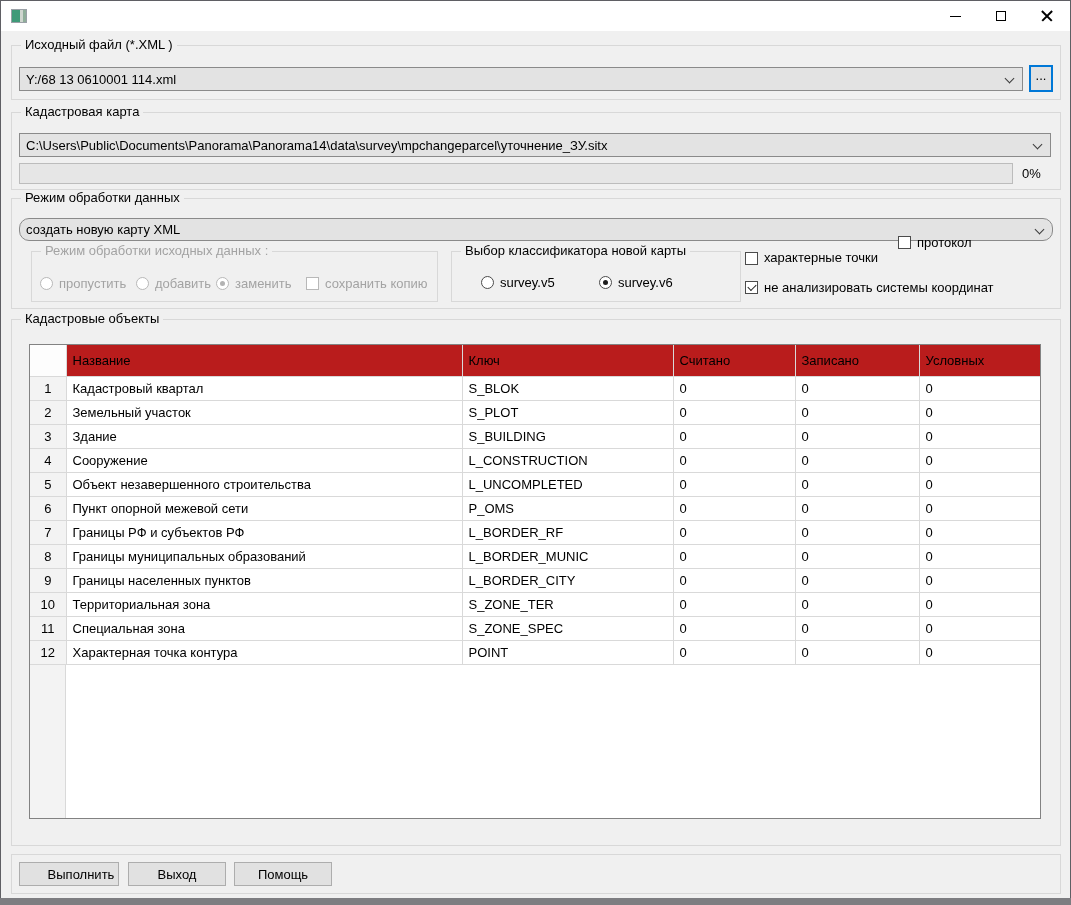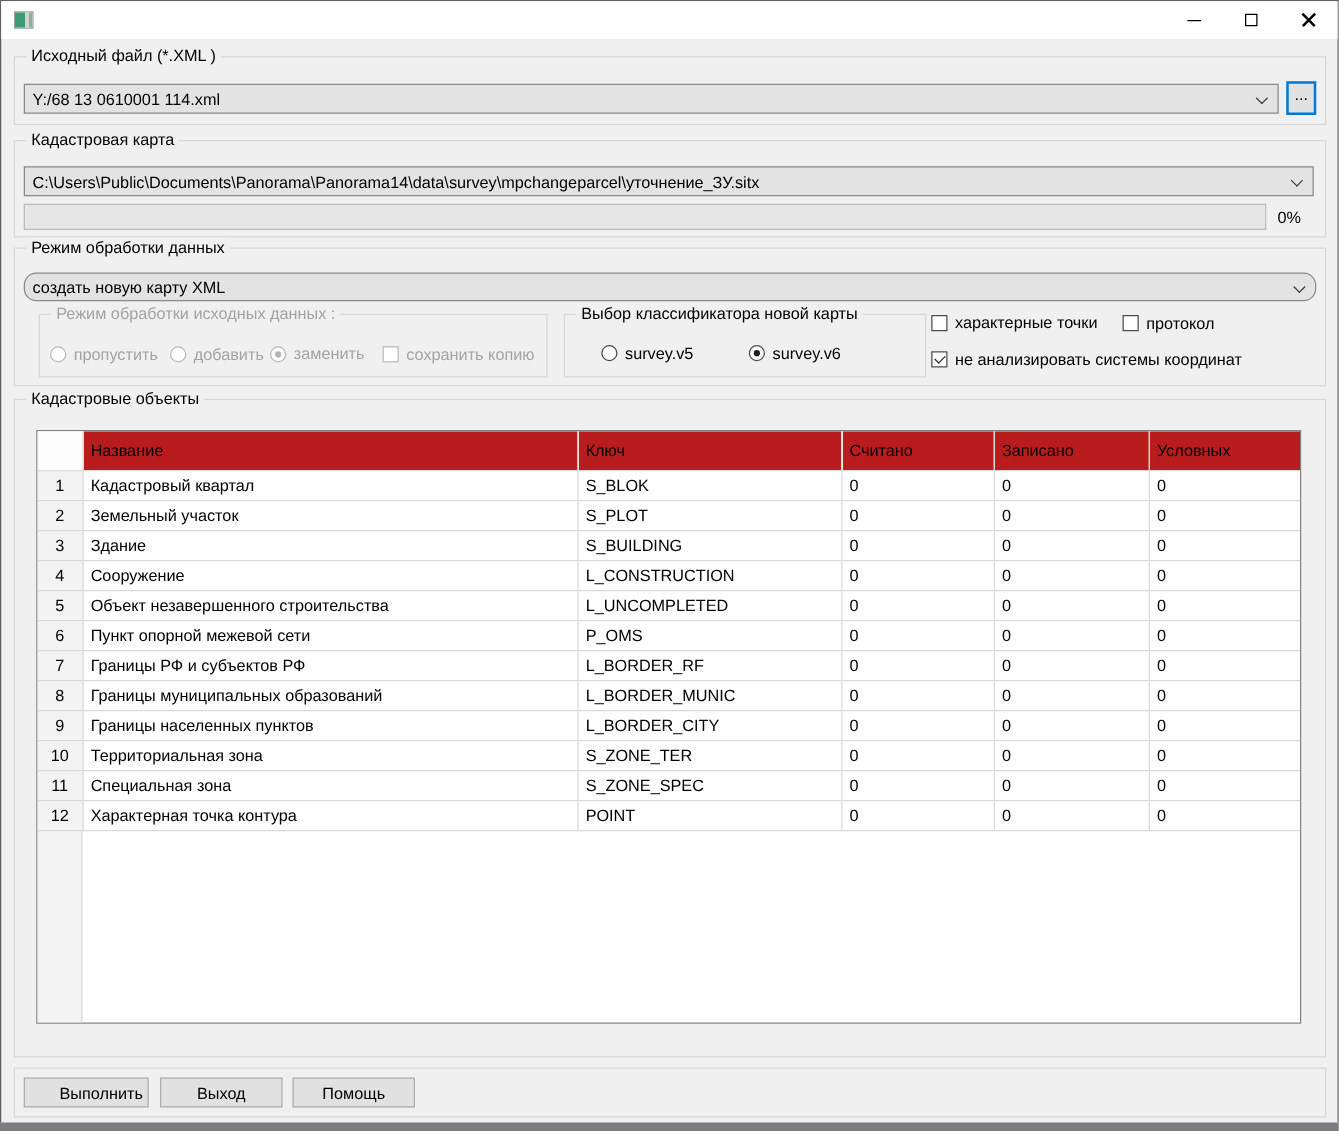--- a/index.html
+++ b/index.html
@@ -121,21 +121,21 @@
       <span class="legend dis">Режим обработки исходных данных :</span>
     </div>
     <div class="ctl dis" style="left:39px; top:275px;">
       <span class="radio"></span>
       <span>пропустить</span>
     </div>
     <div class="ctl dis" style="left:135px; top:275px;">
       <span class="radio"></span>
       <span>добавить</span>
     </div>
-    <div class="ctl dis" style="left:215px; top:275px;align-items:flex-end;">
+    <div class="ctl dis" style="left:215px; top:275px;">
       <span class="radio on"></span>
       <span>заменить</span>
     </div>
     <div class="ctl dis" style="left:305px; top:275px;">
       <span class="checkbox"></span>
       <span>сохранить копию</span>
     </div>
 
     <div class="groupbox" style="left:450px; top:250px; width:290px; height:51px;">
       <span class="legend">Выбор классификатора новой карты</span>
@@ -146,21 +146,21 @@
     </div>
     <div class="ctl" style="left:598px; top:274px;">
       <span class="radio on"></span>
       <span>survey.v6</span>
     </div>
 
     <div class="ctl" style="left:744px; top:250px;align-items:flex-end;">
       <span class="checkbox"></span>
       <span>характерные точки</span>
     </div>
-    <div class="ctl" style="left:897px; top:250px;">
+    <div class="ctl" style="left:897px; top:234px;">
       <span class="checkbox"></span>
       <span>протокол</span>
     </div>
     <div class="ctl" style="left:744px; top:279px;">
       <span class="checkbox on"></span>
       <span>не анализировать системы координат</span>
     </div>
 
     <div class="groupbox" style="left:10px; top:318px; width:1050px; height:527px;">
       <span class="legend">Кадастровые объекты</span>

